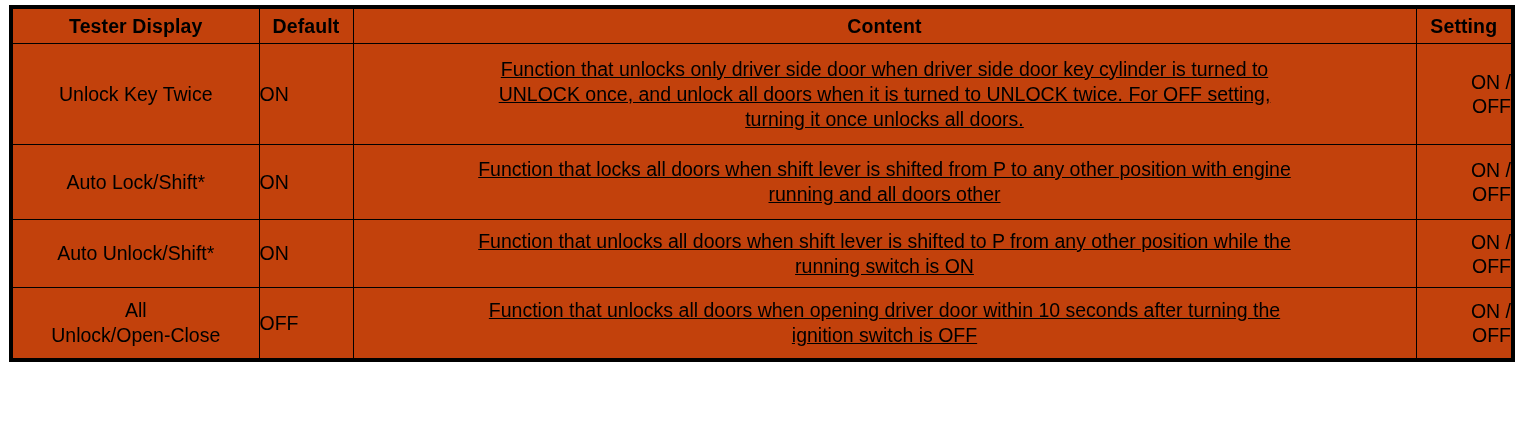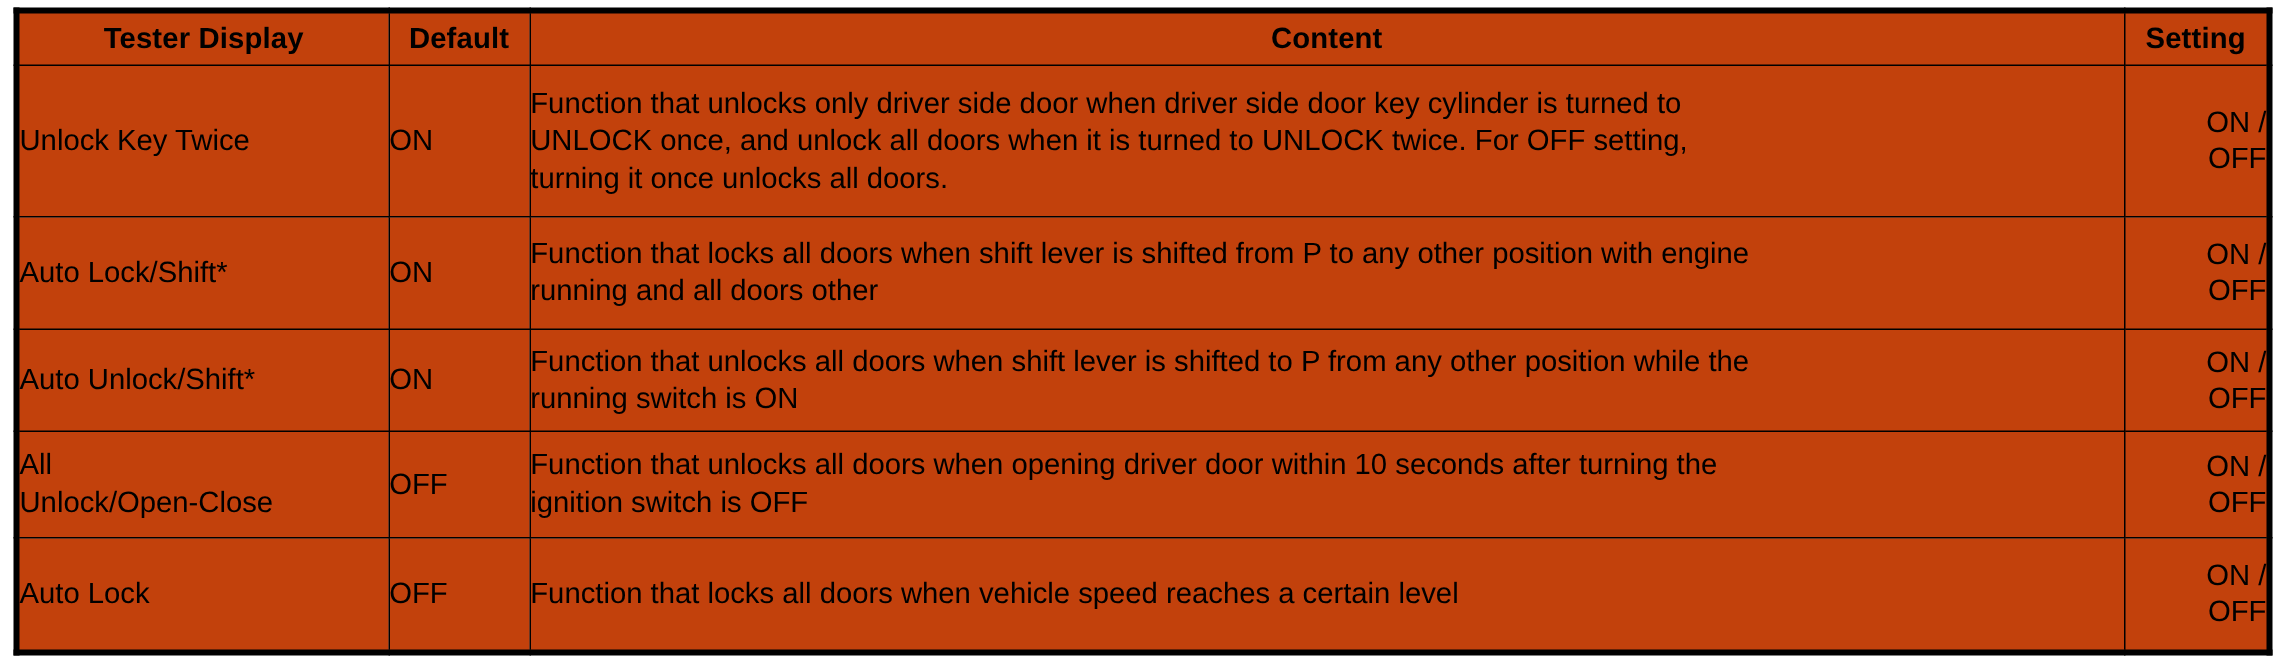--- a/index.html
+++ b/index.html
@@ -55,30 +55,31 @@
   }
 
   tbody tr td {
     font-weight: normal;
     font-size: 19.5px;
     line-height: 25px;
   }
 
   td.cell-tester {
     padding: 0 0 0 7px;
-    text-align: left;
+    text-align: center;
   }
   td.cell-default {
     padding: 0 0 0 8px;
     text-align: left;
     margin-left: 24px;
   }
   td.cell-content {
     padding: 2px 8px 2px 9px;
-    text-align: left;
+    text-align: center;
+    text-decoration: underline;
   }
   td.cell-setting {
     padding: 1px 0 1px 6px;
     text-align: right;
     line-height: 24px;
   }
 
   .setting-line { display: block; white-space: nowrap; }
 
   
@@ -166,28 +167,15 @@
         <td class="cell-content">
           <span class="content-line">Function that unlocks all doors when opening driver door within 10 seconds after turning the</span>
           <span class="content-line">ignition switch is OFF</span>
         </td>
         <td class="cell-setting">
           <span class="setting-line">ON /</span>
           <span class="setting-line">OFF</span>
         </td>
       </tr>
 
-      <tr class="row-h5">
-        <td class="cell-tester">
-          <span class="tester-line">Auto Lock</span>
-        </td>
-        <td class="cell-default">OFF</td>
-        <td class="cell-content">
-          <span class="content-line">Function that locks all doors when vehicle speed reaches a certain level</span>
-        </td>
-        <td class="cell-setting">
-          <span class="setting-line">ON /</span>
-          <span class="setting-line">OFF</span>
-        </td>
-      </tr>
     </tbody>
   </table>
 </div>
 
 </body></html>

